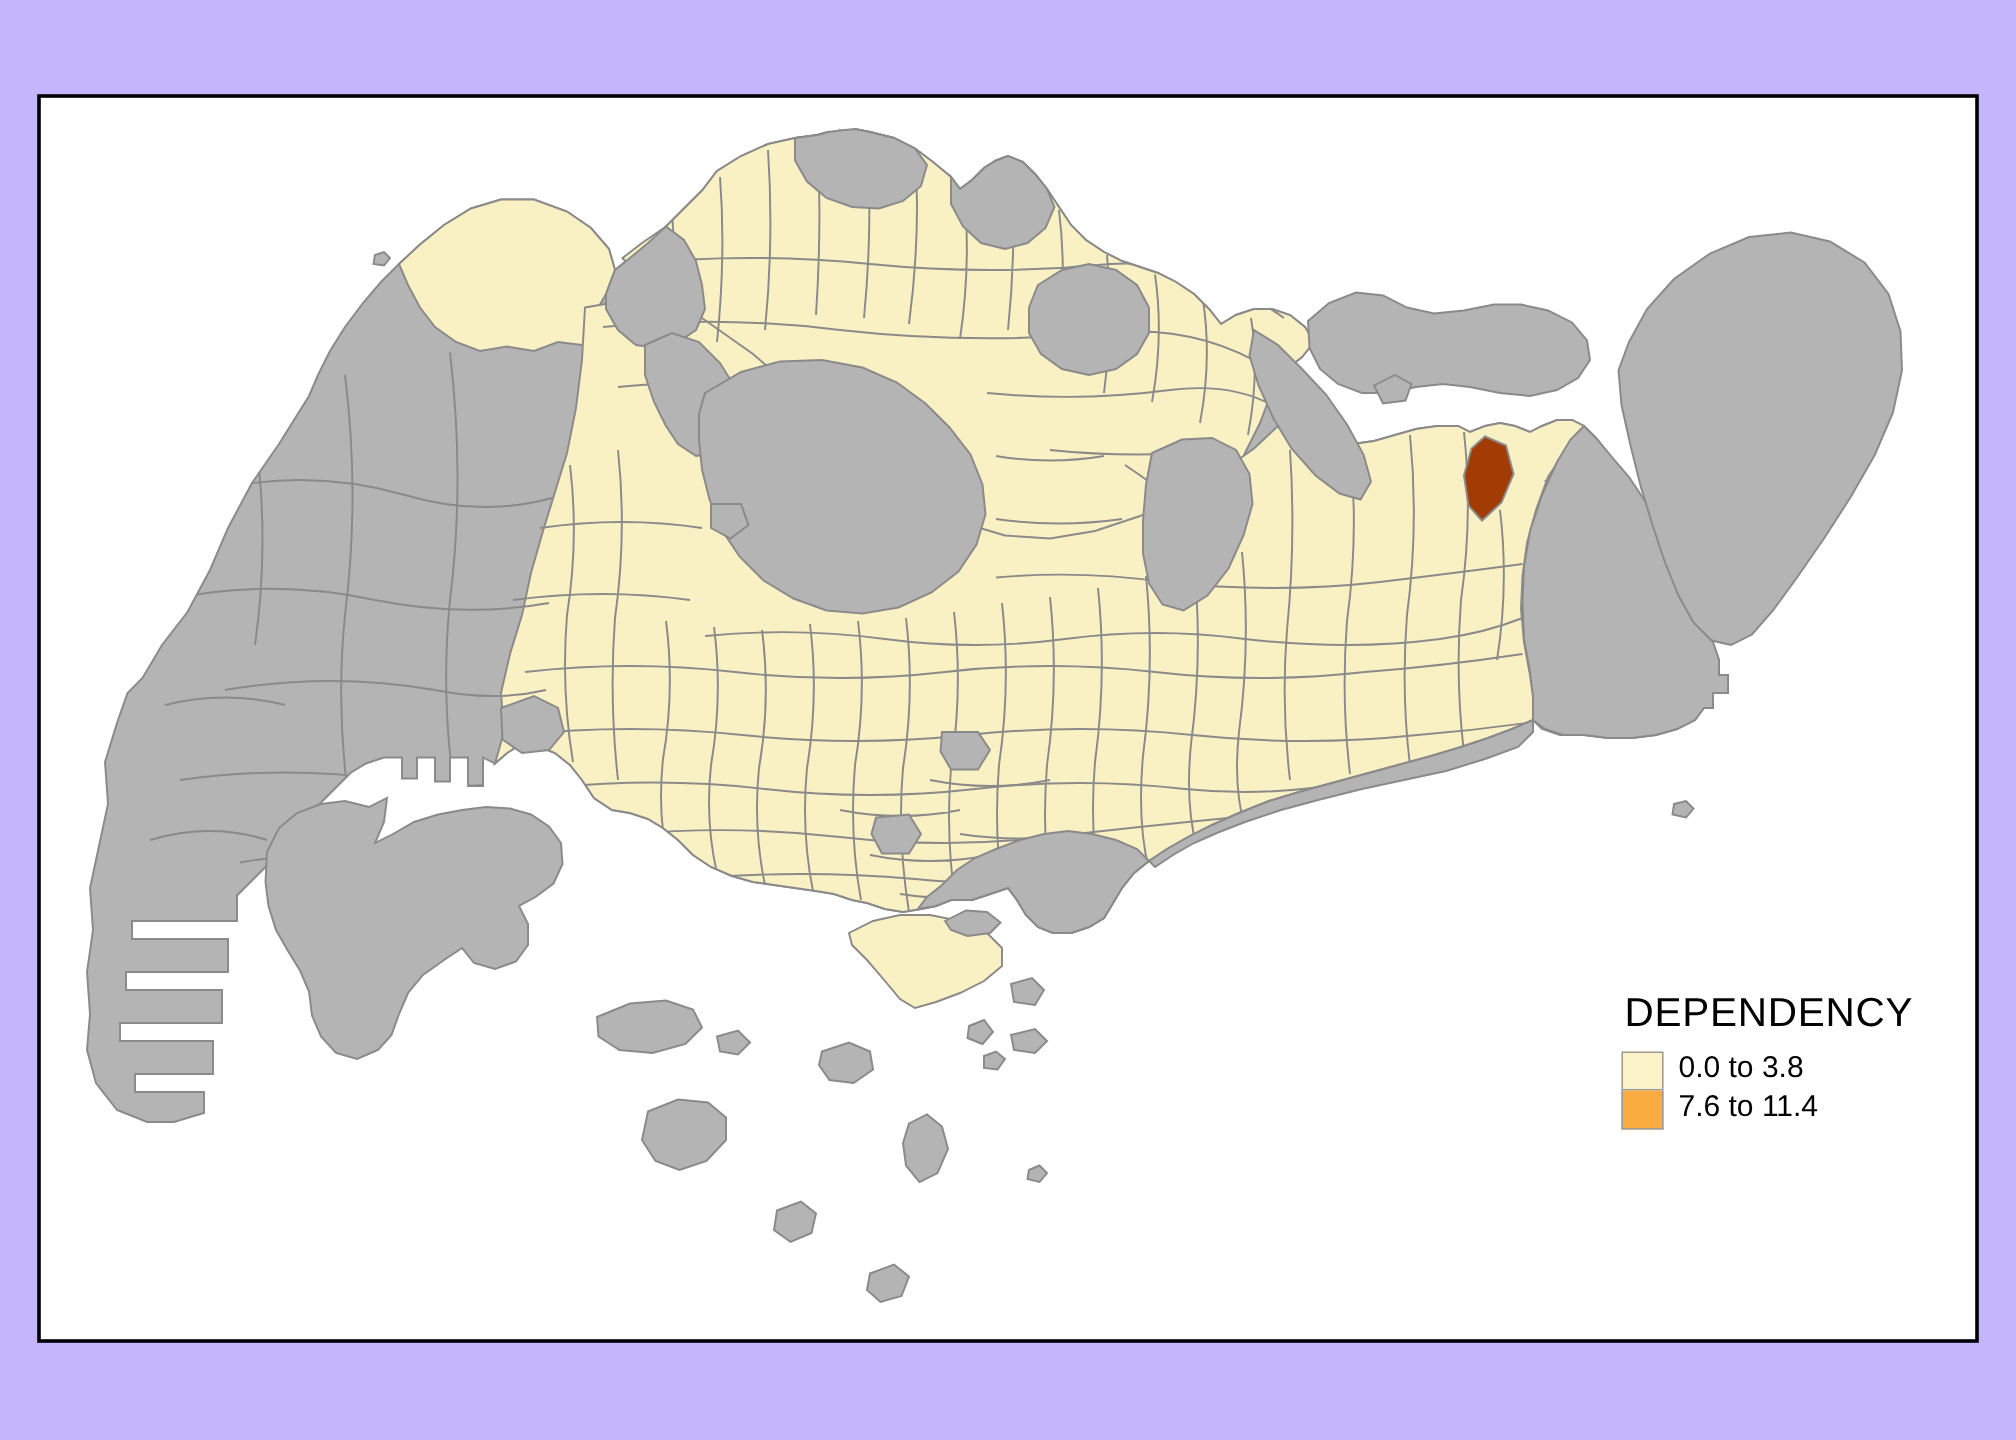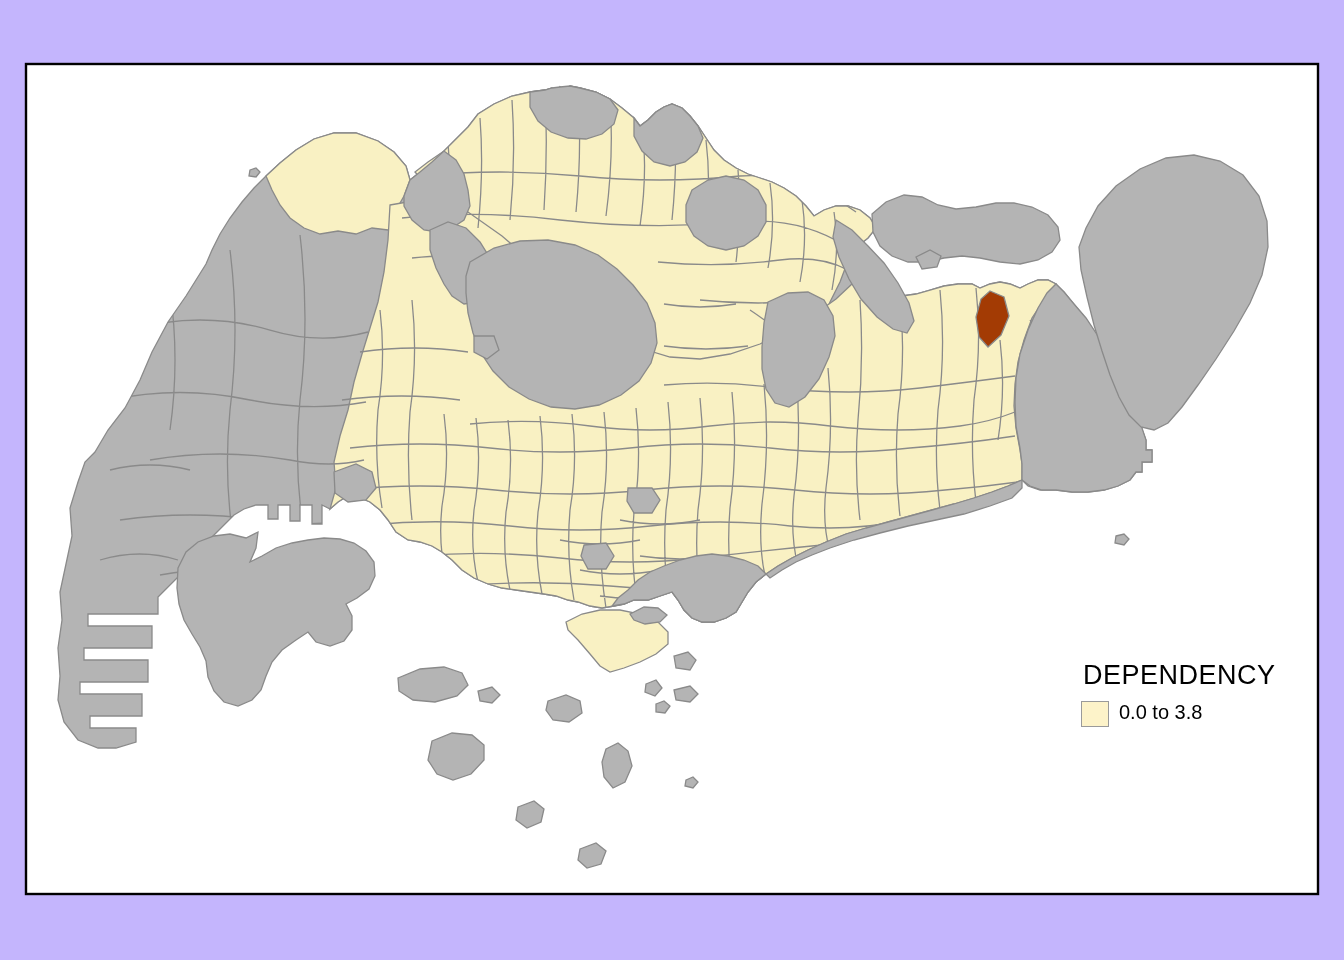--- a/index.html
+++ b/index.html
@@ -96,16 +96,20 @@
     </g>
   </svg>
 
   <div class="legend">
     <div class="legend-title">DEPENDENCY</div>
     <div class="legend-rows">
       <div class="legend-row">
         <span class="swatch" style="background: rgb(253, 243, 201);"></span>
         <span class="legend-label">0.0 to 3.8</span>
       </div>
+      <div class="legend-row">
+        <span class="swatch" style="background: rgb(251, 172, 64);"></span>
+        <span class="legend-label">7.6 to 11.4</span>
+      </div>
     </div>
   </div>
 
 </div>
 
 </body></html>

